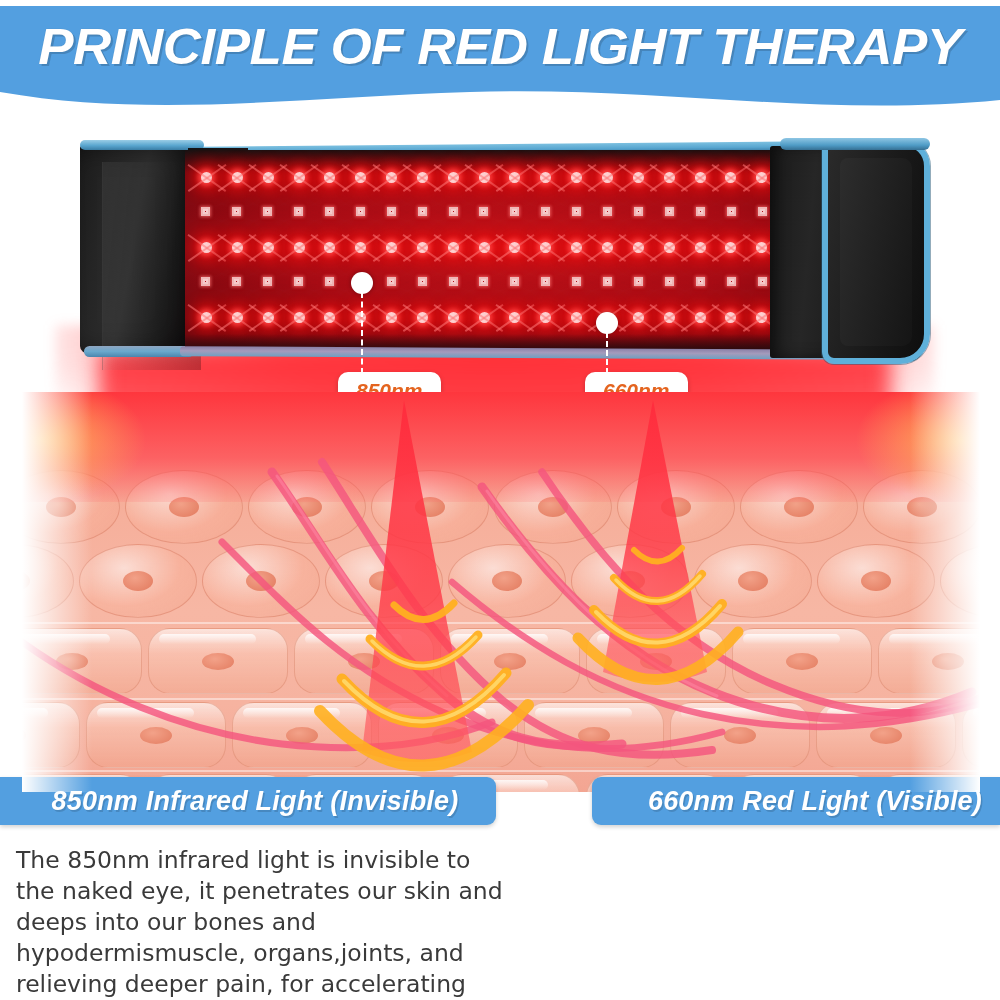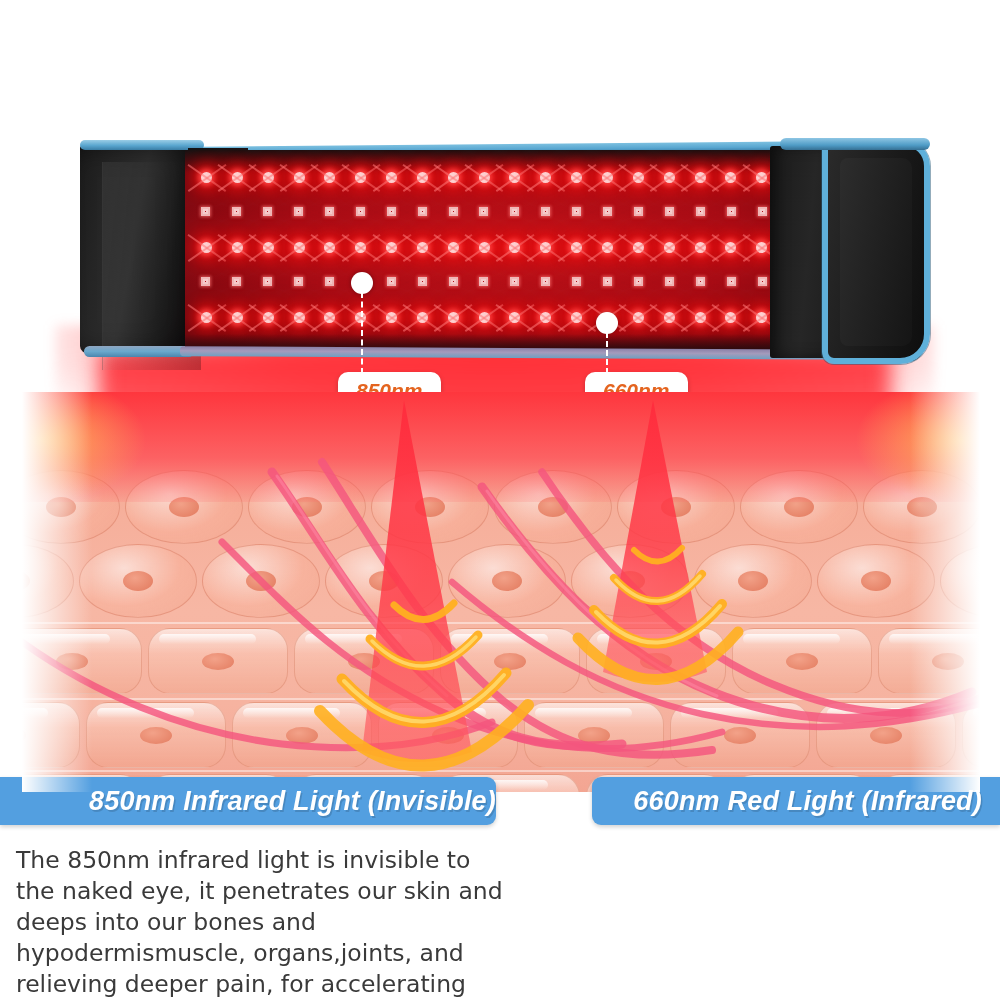--- a/index.html
+++ b/index.html
@@ -234,41 +234,47 @@
 
   
   .arcs{position:absolute;pointer-events:none;}
 
   
   .capbar{
     position:absolute;height:48px;background:#539fe0;
     display:flex;align-items:center;
     box-shadow:0 2px 4px rgba(0,0,0,.18);
   }
-  .capbar-left{left:0;top:777px;width:482px;border-radius:0 9px 9px 0;justify-content:flex-end;padding-left:14px;}
+  .capbar-left{left:0;top:777px;width:482px;border-radius:0 9px 9px 0;justify-content:center;padding-left:14px;}
   .capbar-right{right:0;top:777px;width:390px;border-radius:9px 0 0 9px;justify-content:flex-end;padding-right:18px;}
   .cap-text{
     font-size:27px;font-weight:bold;font-style:italic;color:#ffffff;white-space:nowrap;
     text-shadow:1.5px 1.5px 0 rgba(0,0,0,.14);
     letter-spacing:.2px;
   }
 
   
   .bodytext{
     position:absolute;font-size:23.5px;line-height:31px;color:#3a3a3a;
     font-family:"DejaVu Sans","Liberation Sans",sans-serif;
   }
   .bt-left{left:16px;top:845px;width:490px;text-align:left;}
   .bt-right{right:16px;top:845px;width:470px;text-align:right;}
 </style>
 </head>
 <body>
 
 <div id="page">
 
+  <div class="banner">
+    <svg width="1000" height="120" viewBox="0 0 1000 120">
+      <path d="M0,6 L1000,6 L1000,100 C820,118 660,86 470,92 C290,98 150,118 0,92 Z" fill="#539fe0"></path>
+    </svg>
+    <div class="banner-title">PRINCIPLE OF RED LIGHT THERAPY</div>
+  </div>
 
   <div class="device">
 
     <div class="glow-field"></div>
     <div class="glow-field2"></div>
 
     <div class="belt-wrap">
 
       <div class="belt-trim-top"></div>
 
@@ -545,18 +551,18 @@
     </svg>
 
     <div class="skin-mask-l"></div>
     <div class="skin-mask-r"></div>
   </div>
 
   <div class="capbar capbar-left">
     <span class="cap-text">850nm Infrared Light (Invisible)</span>
   </div>
   <div class="capbar capbar-right">
-    <span class="cap-text">660nm Red Light (Infrared)</span>
+    <span class="cap-text">660nm Red Light (Visible)</span>
   </div>
 
   <div class="bodytext bt-left">The 850nm infrared light is invisible to the naked eye, it penetrates our skin and deeps into our bones and hypodermismuscle, organs,joints, and relieving deeper pain, for accelerating wound healing, repairing joint damage, muscle relax-ationdeeper anti-inflammation,etc.</div>
 
 </div>
 
 </body></html>

